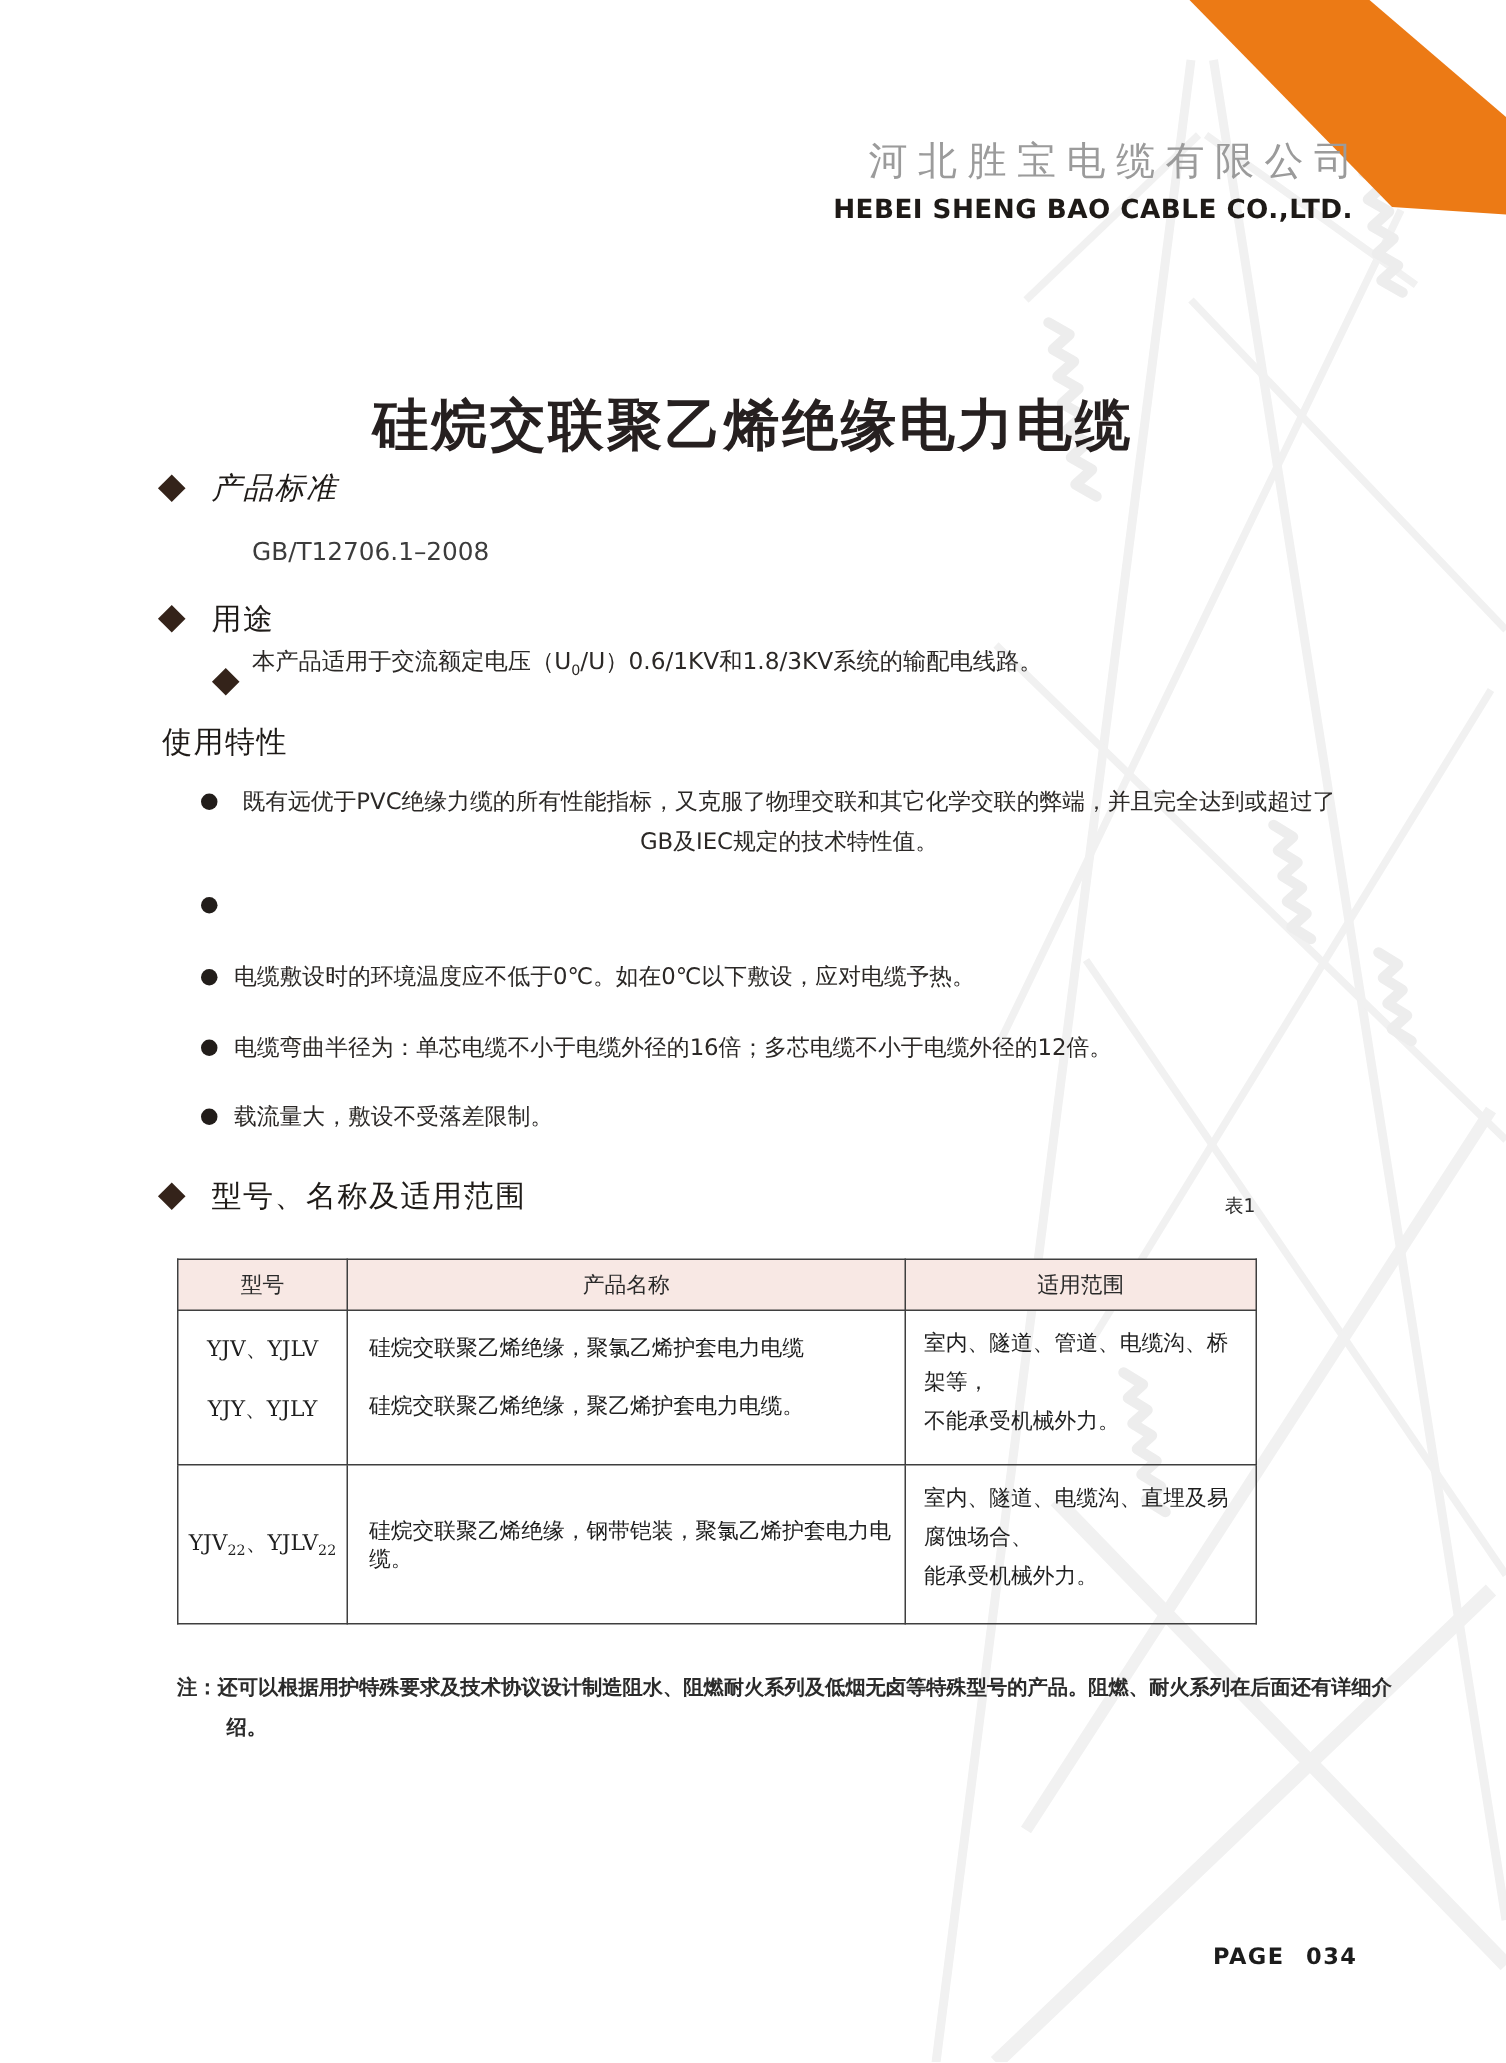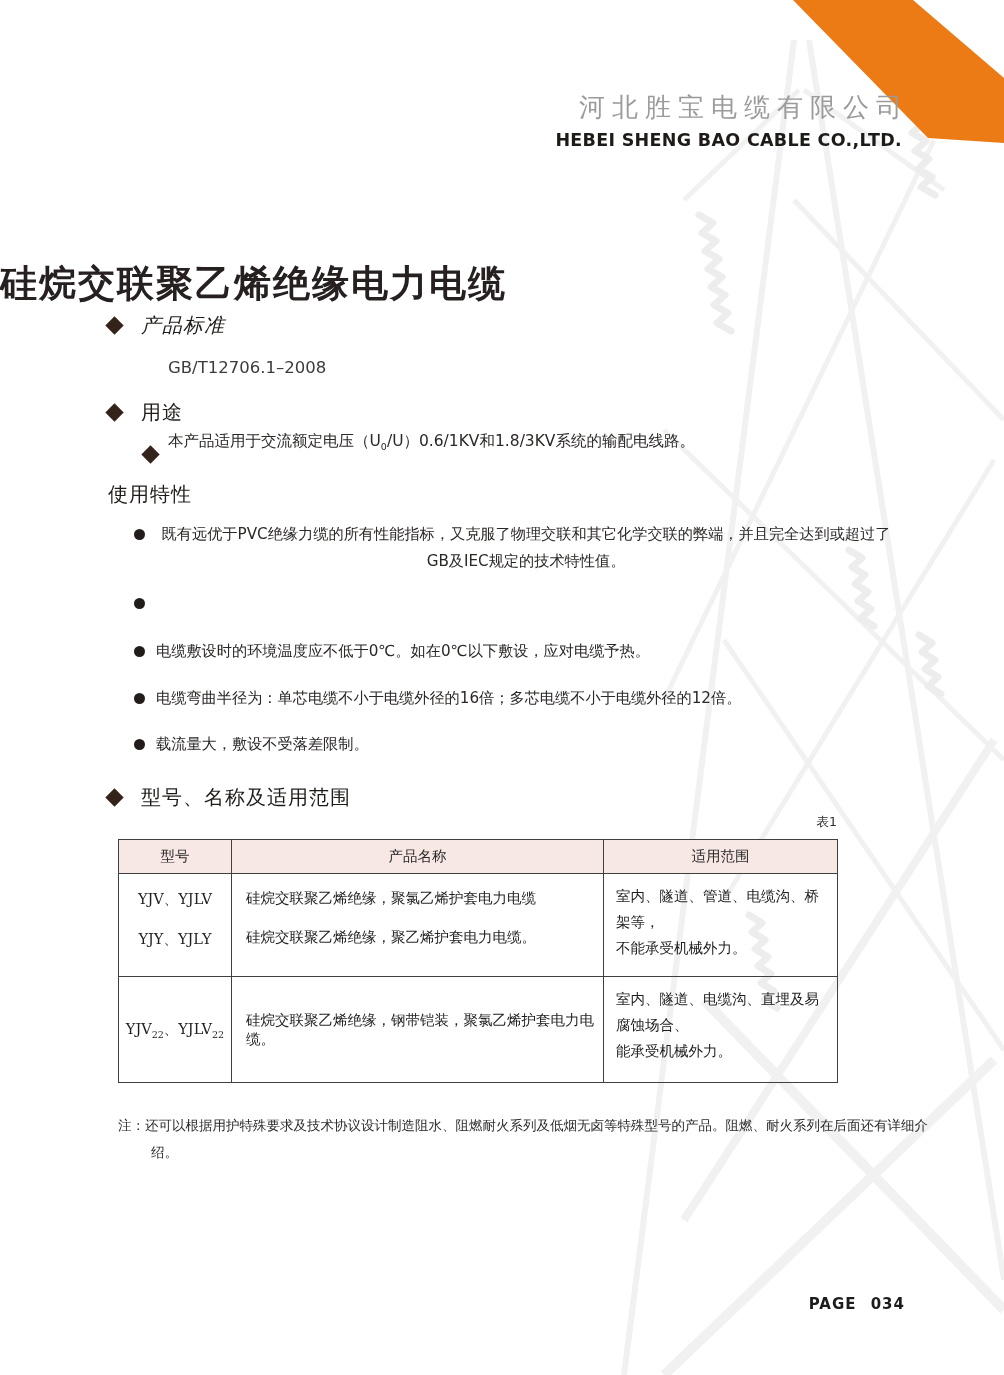--- a/index.html
+++ b/index.html
@@ -12,56 +12,56 @@
   .watermark { position:absolute; top:0; right:0; z-index:0; }
   .watermark path, .watermark line { stroke:#f1f1f1; fill:none; }
   .watermark .coil { stroke:#ededed; stroke-width:7; stroke-linejoin:round; stroke-linecap:round; }
   
   .ribbon { position:absolute; top:0; left:0; z-index:1; }
   
   .company-block { position:absolute; top:90px; right:102px; text-align:right; z-index:2; }
   .company-cn { font-size:26px; color:#9b9b9b; letter-spacing:7px; margin-right:-7px; white-space:nowrap; }
   .company-en { font-size:17.5px; font-weight:bold; color:#1e1a17; margin-top:5px; letter-spacing:0.3px; white-space:nowrap; }
   
-  .doc-title { position:absolute; top:234px; left:0; width:100%; text-align:left;
+  .doc-title { position:absolute; top:234px; left:0; width:100%; text-align:center;
     font-size:37px; font-weight:bold; letter-spacing:2px; color:#262020; z-index:2; }
   
   .section-heading { position:absolute; left:108px; display:flex; align-items:center; gap:20px; z-index:2; }
   .diamond { width:13px; height:13px; background:#34231a; transform:rotate(45deg); flex:none; }
   .section-heading .txt { font-size:20px; color:#1f1b18; letter-spacing:1px; }
   .s1 { top:312px;font-style:italic; } .s2 { top:399px; } .s3 { top:448px;flex-direction:column; } .s4 { top:784px; }
   
   .std-body { position:absolute; left:168px; top:358px; font-size:16.5px; color:#3c3c3c; z-index:2; }
   .usage-body { position:absolute; left:168px; top:431px; font-size:15.5px; color:#2b2826; z-index:2; }
   .usage-body sub, .model-sub { font-size:9.5px; }
   
   .bullet-row { position:absolute; left:134px; width:875px; display:flex; gap:11px;
     font-size:15.2px; line-height:27px; color:#2b2826; z-index:2; }
   .bullet-row .dot { width:11px; height:11px; border-radius:50%; background:#221d1a; margin-top:8px; flex:none; }
   .b1 { top:521px; width:762px;text-align:center; } .b2 { top:590px; } .b3 { top:638px; } .b4 { top:685px; } .b5 { top:731px; }
   
-  .table-label { position:absolute; left:118px; width:719px; top:814px; text-align:right;
+  .table-label { position:absolute; left:118px; width:719px; top:796px; text-align:right;
     font-size:12.5px; color:#2b2b2b; z-index:2; }
   table.spec { position:absolute; left:118px; top:839px; width:719px; border-collapse:collapse;
     table-layout:fixed; z-index:2; background:transparent; }
   table.spec th, table.spec td { border:1px solid #3f3f3f; }
   table.spec th { height:31px; background:#f8e8e4; font-weight:normal; font-size:14.5px; color:#2a2a2a; }
   table.spec td { font-family:"DejaVu Serif","Liberation Serif",serif; font-size:14.5px; color:#1e1e1e; background:transparent; }
   .col-model { width:113px; } .col-name { width:372px; } .col-scope { width:234px; }
   tr.r1 { height:103px; } tr.r2 { height:106px; }
   td.model1 { vertical-align:top; text-align:center; padding-top:16px; }
   td.model1 .line2 { margin-top:21px; }
   td.name1 { vertical-align:top; padding:15px 8px 0 14px; }
   td.name1 .line2 { margin-top:20px; }
   td.scope-cell { vertical-align:top; padding:9px 12px 0 12px; line-height:26px; }
   td.model2 { vertical-align:middle; text-align:center;margin-top:24px; }
   td.name2 { vertical-align:middle; padding-left:14px; }
   
   .note { position:absolute; left:118px; top:1098px; width:800px; font-size:13.5px;
-    line-height:27px; color:#2b2b2b; padding-left:33px; text-indent:-33px; z-index:2; }
+    line-height:27px; color:#2b2b2b; padding-left:33px; text-indent:-33px; z-index:2;font-weight:bold; }
   
   .page-num { position:absolute; right:99px; top:1295px; font-size:15px; font-weight:bold;
     letter-spacing:1px; word-spacing:8px; color:#1c1c1c; z-index:2; }
 </style>
 </head>
 <body>
 
 <div class="page">
 
   <svg class="watermark" width="400" height="1375" viewBox="0 0 400 1375" aria-hidden="true">

